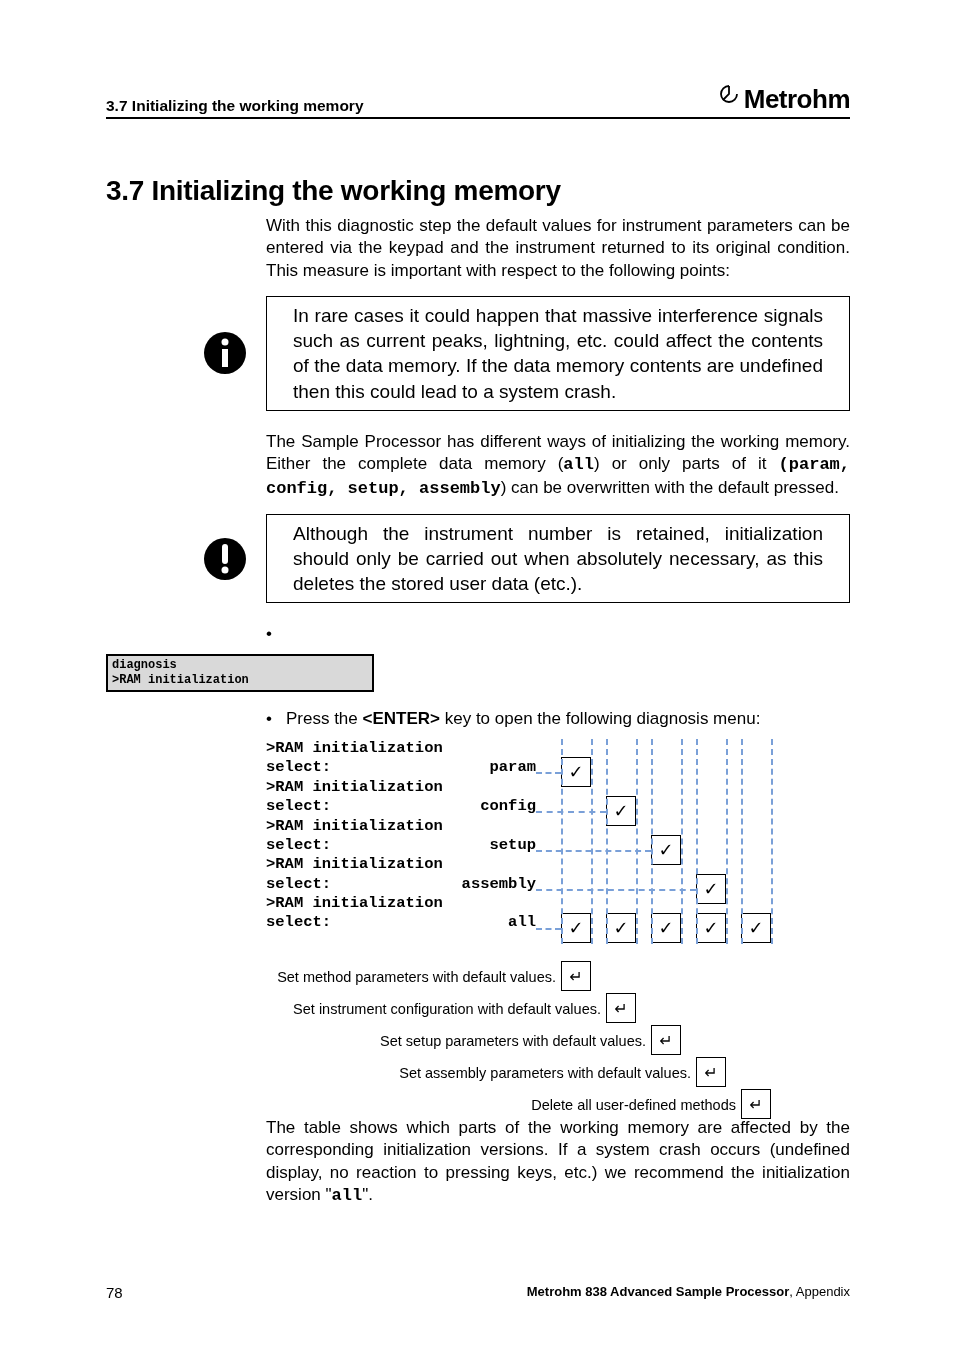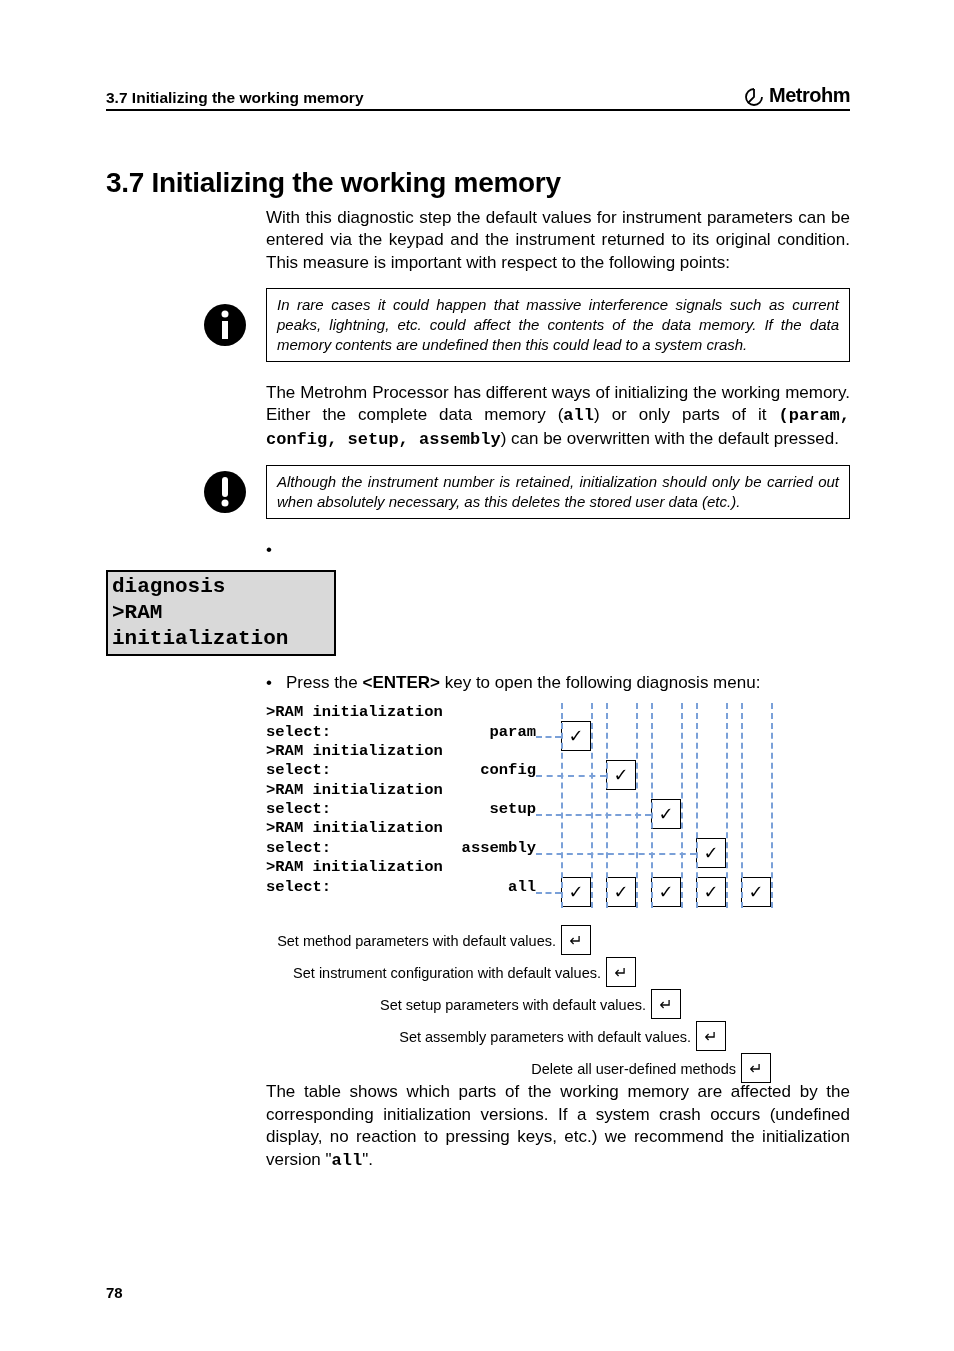--- a/index.html
+++ b/index.html
@@ -19,25 +19,25 @@
     border-bottom: 2px solid #000;
     padding-bottom: 2px;
     margin-bottom: 56px;
   }
   .header-left {
     font-weight: bold;
     font-size: 15.5px;
   }
   .header-right {
     font-weight: 900;
-    font-size: 20px;
+    font-size: 26px;
     font-family: Arial, Helvetica, sans-serif;
     letter-spacing: -0.5px;
     display: flex;
-    align-items: flex-end;
+    align-items: flex-start;
     gap: 4px;
   }
   .header-right svg { flex: none; }
   h1.section-title {
     font-family: Arial, Helvetica, sans-serif;
     font-weight: 900;
     font-size: 28px;
     margin-bottom: 8px;
     letter-spacing: -0.3px;
   }
@@ -53,43 +53,42 @@
   .note-row {
     display: flex;
     align-items: center;
     gap: 18px;
     margin: 10px 0 20px 0;
   }
   .note-icon { width: 46px; flex: none; display:flex; justify-content:center; }
   .note-box {
     flex: 1;
     border: 1.5px solid #000;
-    padding: 6px 10px;
-    font-style: italic;
-    font-size: 15px;
+    padding: 6px 26px;
+    font-size: 19px;
     line-height: 1.32;
     text-align: justify;
   }
   .mono { font-family: "Courier New", monospace; font-weight: bold; font-style: normal; }
   .bullet-row {
     display: flex;
     gap: 14px;
     font-size: 17px;
     line-height: 1.35;
     margin: 4px 0 8px 0;
   }
   .bullet-dot { flex:none; }
   .key { font-family: Arial, sans-serif; font-weight: bold; }
   .lcd {
-    width: 230px;
+    width: 268px;
     background: #d9d9d9;
     border: 2px solid #000;
     font-family: "Courier New", monospace;
     font-weight: bold;
-    font-size: 21px;
+    font-size: 12px;
     line-height: 1.25;
     padding: 2px 4px;
     margin: 0 0 16px -160px;
   }
   .diagram {
     position: relative;
     height: 360px;
     margin: 6px 0 18px -160px;
   }
   .menu-block {
@@ -134,21 +133,21 @@
     position:absolute;
     border-left: 2px dashed #7aa0d8;
     width:0;
   }
   .footer {
     position: absolute;
     left: 106px; right: 104px; bottom: 50px;
     display:flex; justify-content: space-between;
     font-size: 13px;
   }
-  .footer-left { font-weight: bold; font-size: 15px; }
+  .footer-left { font-weight: normal; font-size: 15px; }
   .footer-right b { font-weight: bold; }
 </style>
 </head>
 <body>
 
 <div class="header-row">
   <div class="header-left">3.7 Initializing the working memory</div>
   <div class="header-right">
     <svg width="22" height="20" viewBox="0 0 22 20">
       <path d="M11 2 A8 8 0 1 0 19 10" fill="none" stroke="#000" stroke-width="1.8"></path>
@@ -170,21 +169,21 @@
         <circle cx="23" cy="23" r="21" fill="#000"></circle>
         <rect x="20" y="19" width="6" height="18" fill="#fff"></rect>
         <circle cx="23" cy="12" r="3.5" fill="#fff"></circle>
       </svg>
   </div>
   <div class="note-box">In rare cases it could happen that massive interference signals such as current peaks, lightning, etc. could affect the contents of the data memory. If the data memory contents are undefined then this could lead to a system crash.</div>
 </div>
 
 <div class="body-col">
   <p class="body">
-    <span>The Metrohm Processor has different ways of initializing the working memory. Either the complete data memory (</span><span class="mono">all</span><span>) or only parts of it </span><span class="mono">(param, config, setup, assembly</span><span>) can be overwritten with the default pressed.</span>
+    <span>The Sample Processor has different ways of initializing the working memory. Either the complete data memory (</span><span class="mono">all</span><span>) or only parts of it </span><span class="mono">(param, config, setup, assembly</span><span>) can be overwritten with the default pressed.</span>
   </p>
 </div>
 
 <div class="note-row" style="margin-left:96px;">
   <div class="note-icon">
     <svg width="46" height="46" viewBox="0 0 46 46">
         <circle cx="23" cy="23" r="21" fill="#000"></circle>
         <rect x="20" y="8" width="6" height="20" rx="3" fill="#fff"></rect>
         <circle cx="23" cy="34" r="3.5" fill="#fff"></circle>
       </svg>
@@ -281,13 +280,14 @@
     <div class="enter-box" style="left:635px; top:350px;">↵</div>
   </div>
 
   <p class="body">
     <span>The table shows which parts of the working memory are affected by the corresponding initialization versions. If a system crash occurs (undefined display, no reaction to pressing keys, etc.) we recommend the initialization version "</span><span class="mono">all</span><span>".</span>
   </p>
 </div>
 
 <div class="footer">
   <span class="footer-left">78</span>
+  <span class="footer-right"><b>Metrohm 838 Advanced Sample Processor</b><span>, Appendix</span></span>
 </div>
 
 </body></html>

